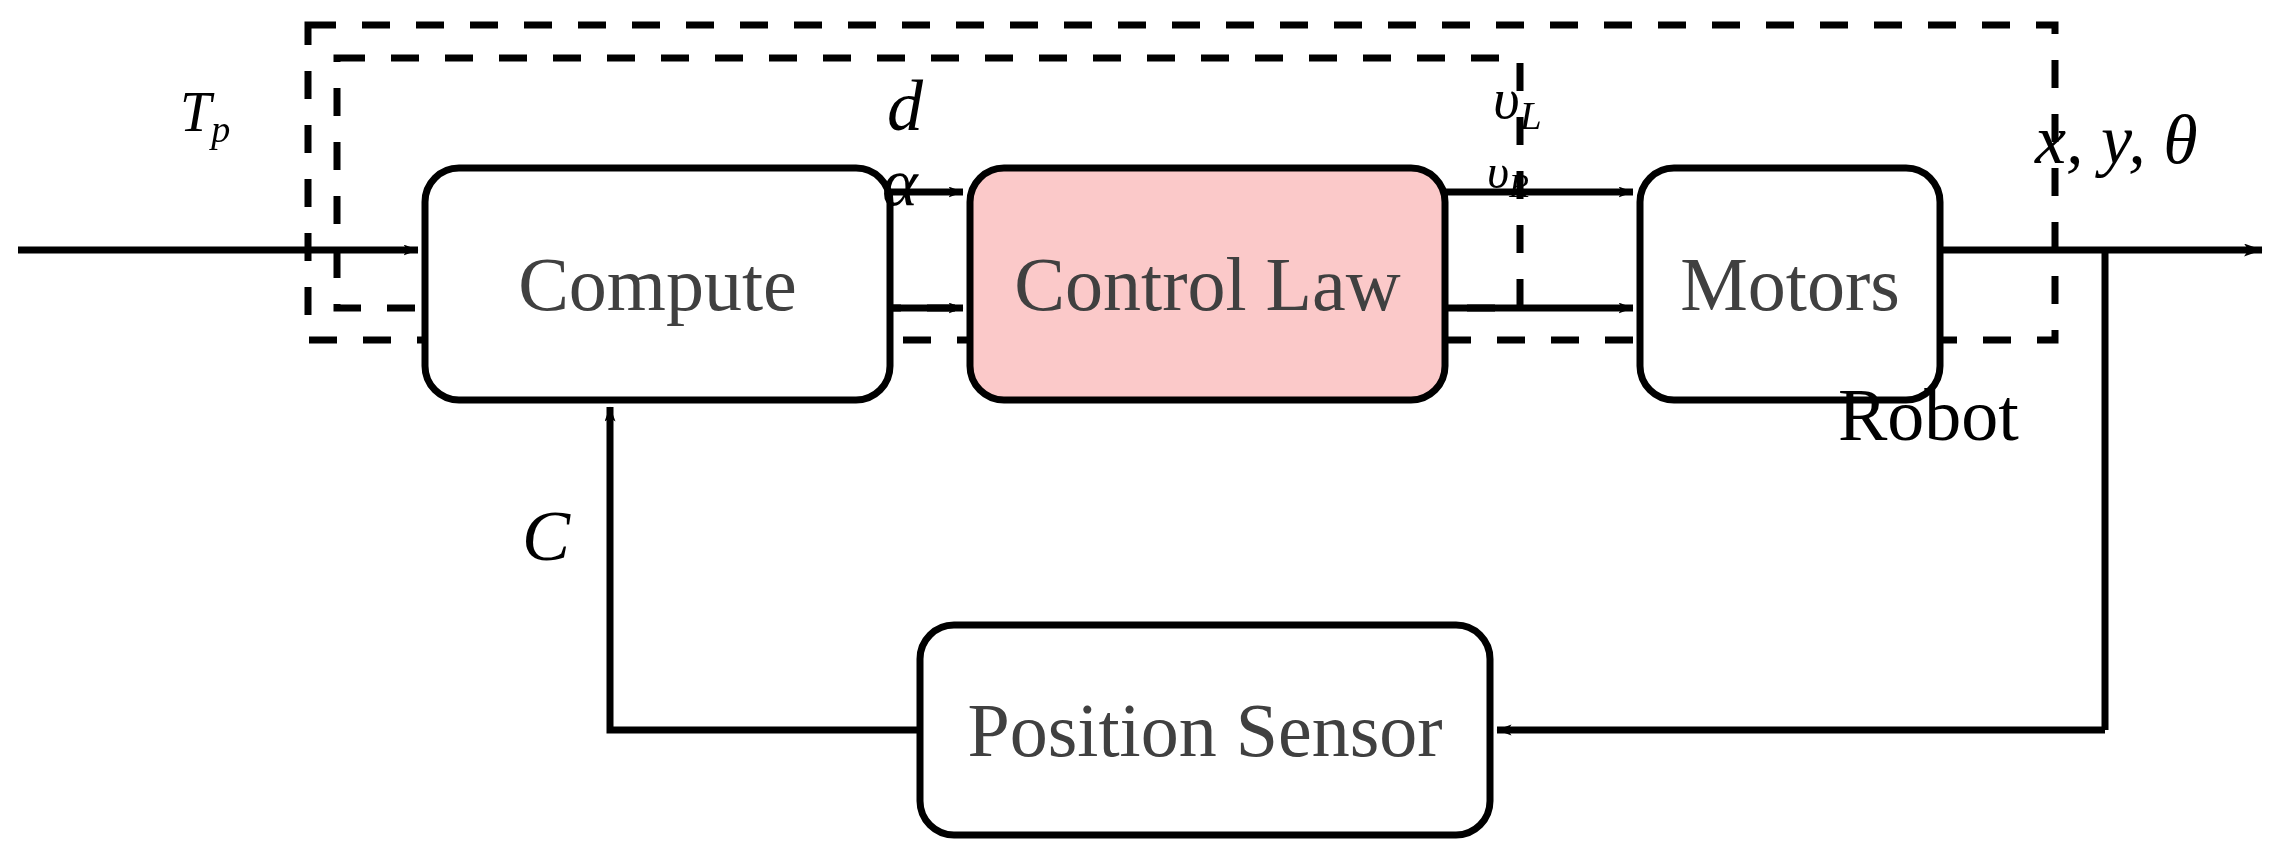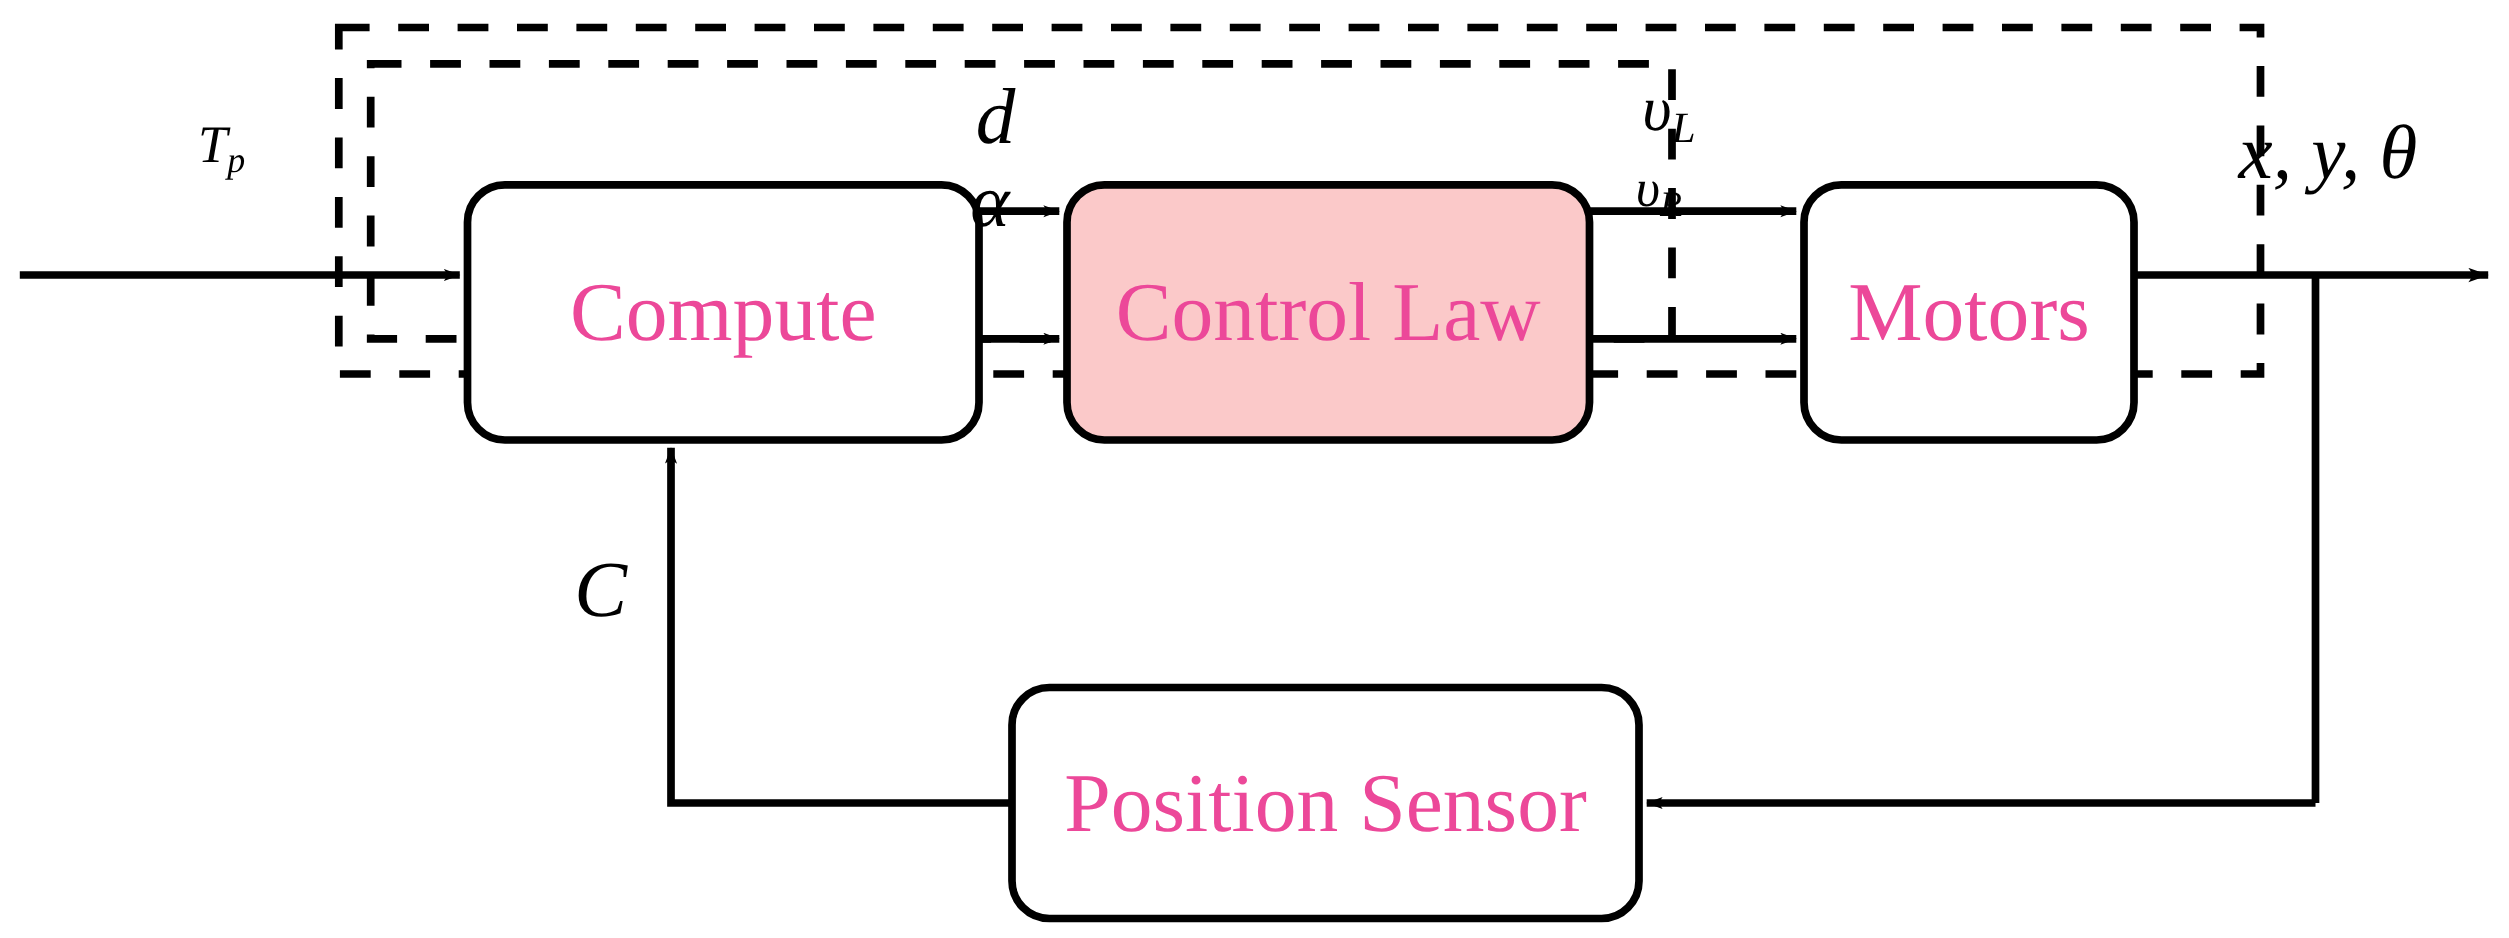--- a/index.html
+++ b/index.html
@@ -14,21 +14,21 @@
   .lbl{
     position:absolute;
     color:#000;
     white-space:nowrap;
     line-height:1;
     font-family:"Liberation Serif","DejaVu Serif",serif;
   }
   .box-label{
     position:absolute;
     display:flex;align-items:center;justify-content:center;
-    color:#ec4899;
+    color:#404040;
     white-space:nowrap;
     font-family:"Liberation Serif","DejaVu Serif",serif;
   }
   .italic{font-style:italic;}
   .sub{font-size:0.68em;vertical-align:-0.28em;font-style:italic;}
 </style>
 </head>
 <body>
 
 <div id="stage">
@@ -83,22 +83,25 @@
 
   <div class="box-label" style="left:1640px;top:168px;width:300px;height:232px;font-size:76px;">
     <span>Motors</span>
   </div>
 
   <div class="box-label" style="left:920px;top:625px;width:570px;height:210px;font-size:76px;text-align:right;">
     <span>Position Sensor</span>
   </div>
 
 
+  <div class="lbl" style="left:1838px;top:378px;font-size:74px;">
+    <span>Robot</span>
+  </div>
 
-  <div class="lbl italic" style="left:180px;top:108px;font-size:48px;">
+  <div class="lbl italic" style="left:180px;top:84px;font-size:56px;">
     <span>T</span><span class="sub">p</span>
   </div>
 
   <div class="lbl italic" style="left:887px;top:70px;font-size:72px;">
     <span>d</span>
   </div>
 
   <div class="lbl italic" style="left:882px;top:148px;font-size:68px;">
     <span>α</span>
   </div>

